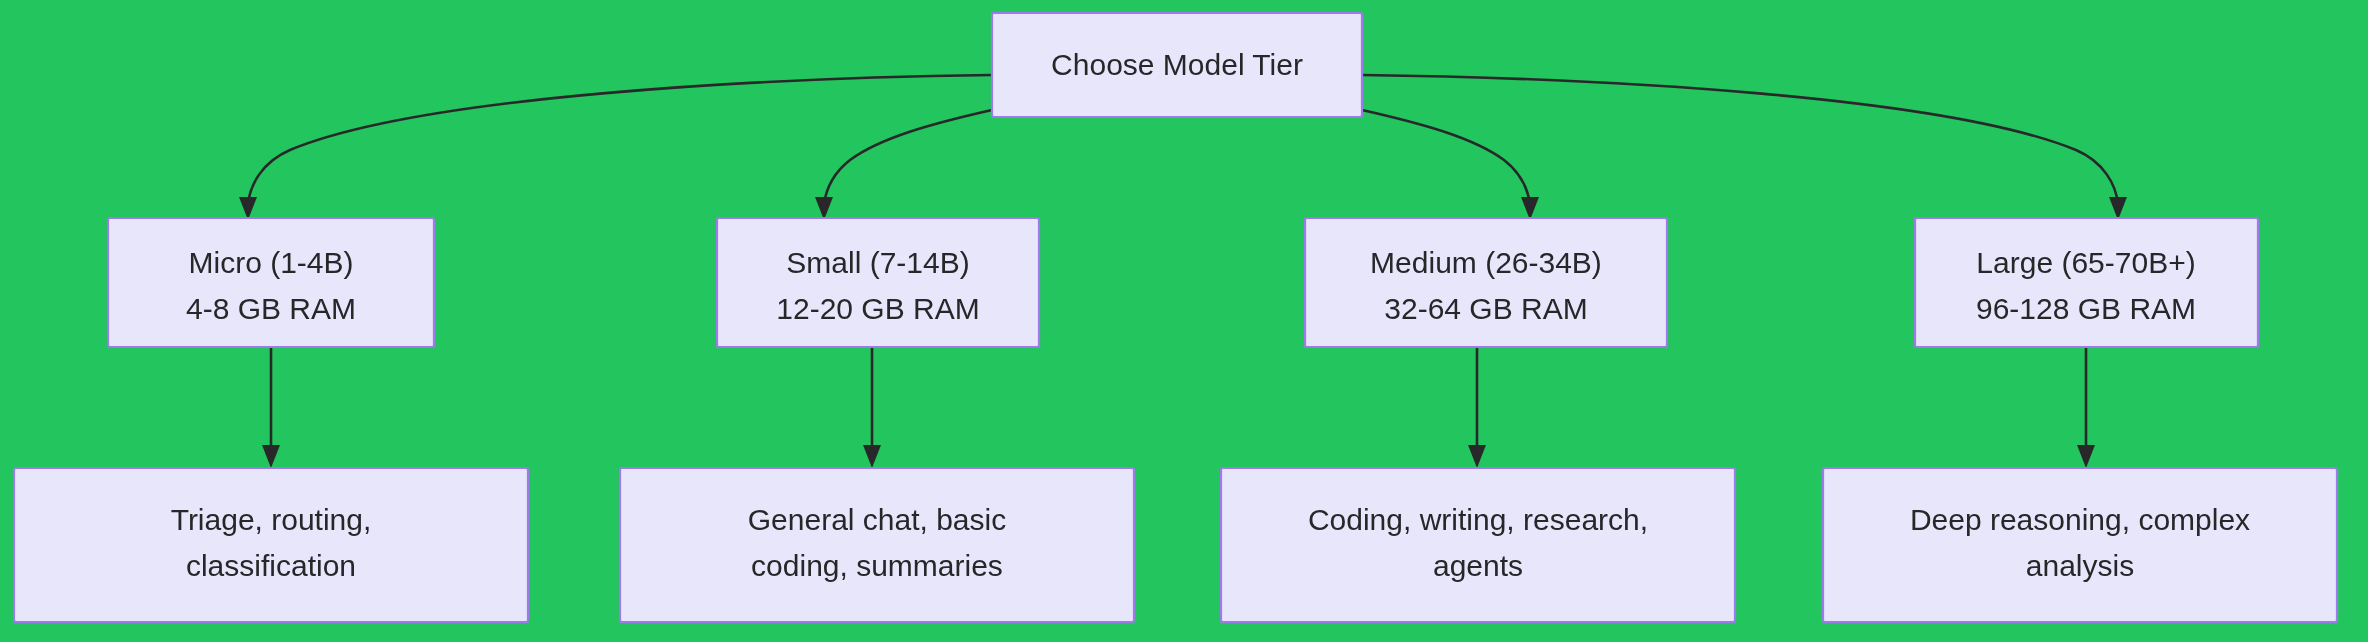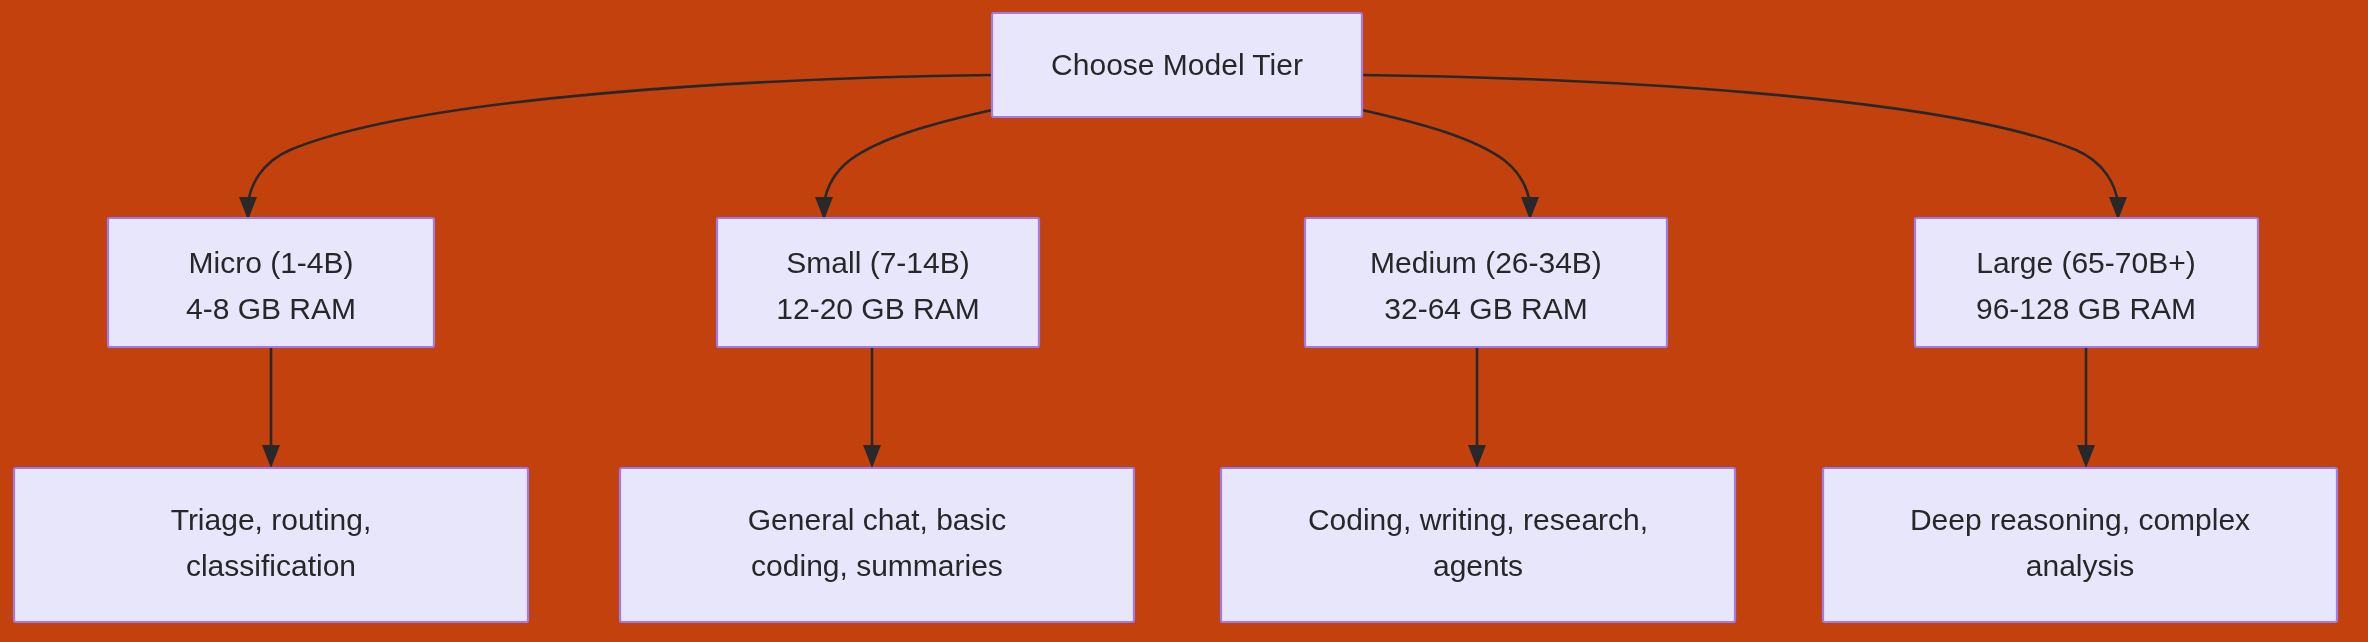--- a/index.html
+++ b/index.html
@@ -10,21 +10,21 @@
     width: 2368px;
     height: 642px;
     background: #f7f8fc;
     font-family: "Liberation Sans", sans-serif;
     overflow: hidden;
   }
   #diagram-root {
     position: relative;
     width: 2368px;
     height: 642px;
-    background: #c2410c;
+    background: #22c55e;
   }
   svg.flow {
     display: block;
     width: 2368px;
     height: 642px;
   }
   .node-rect {
     fill: #e8e6fb;
     stroke: #9f7aea;
     stroke-width: 2.2px;

